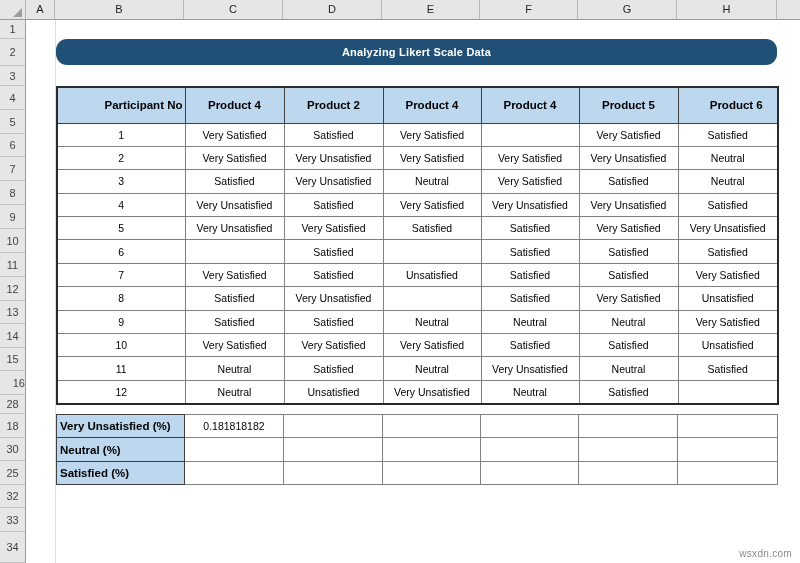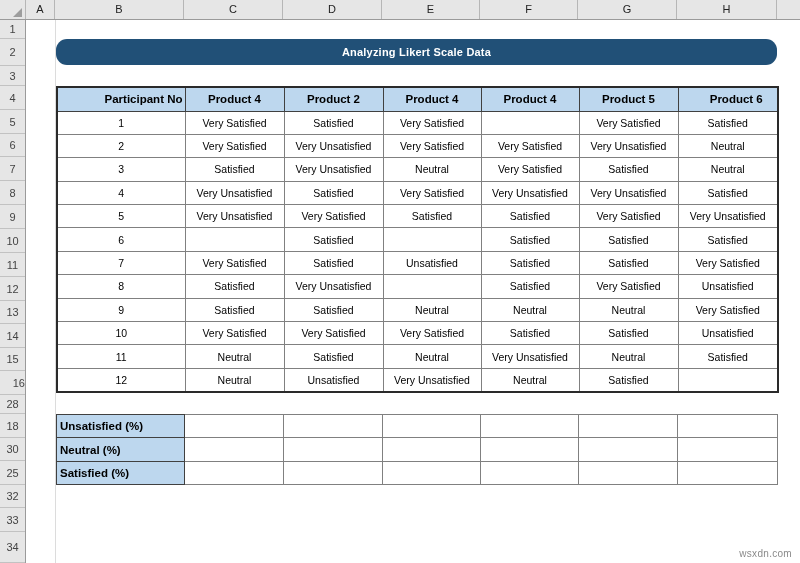--- a/index.html
+++ b/index.html
@@ -232,21 +232,21 @@
         <col style="width:99px">
         <col style="width:100px">
     </colgroup>
     <thead>
       <tr id="main-head-row">
           <th style="height: 16px; text-align: right;">Participant No</th>
           <th style="height: 24px;">Product 4</th>
           <th style="height: 24px;">Product 2</th>
           <th style="height: 24px;">Product 4</th>
           <th style="height: 24px;">Product 4</th>
-          <th style="height: 24px;">Product 5</th>
+          <th style="height: 36px;">Product 5</th>
           <th style="height: 24px; padding-left: 19px;">Product 6</th>
         </tr>
     </thead>
     <tbody id="main-body">
         <tr>
           <td style="height: 23.4px;">1</td>
           <td style="height: 23.4px;">Very Satisfied</td>
           <td style="height: 23.4px;">Satisfied</td>
           <td style="height: 23.4px;">Very Satisfied</td>
           <td style="height: 23.4px;"></td>
@@ -360,22 +360,22 @@
       <col style="width:128px">
         <col style="width:99px">
         <col style="width:99px">
       <col style="width:98px">
         <col style="width:98px">
         <col style="width:99px">
         <col style="width:100px">
     </colgroup>
     <tbody id="summary-body">
         <tr>
-          <td class="lbl">Unsatisfied (%)</td>
-          <td class="val"></td>
+          <td class="lbl">Very Unsatisfied (%)</td>
+          <td class="val">0.181818182</td>
           <td class="val"></td>
           <td class="val"></td>
           <td class="val"></td>
           <td class="val"></td>
           <td class="val"></td>
         </tr>
         <tr>
           <td class="lbl">Neutral (%)</td>
           <td class="val"></td>
           <td class="val"></td>

